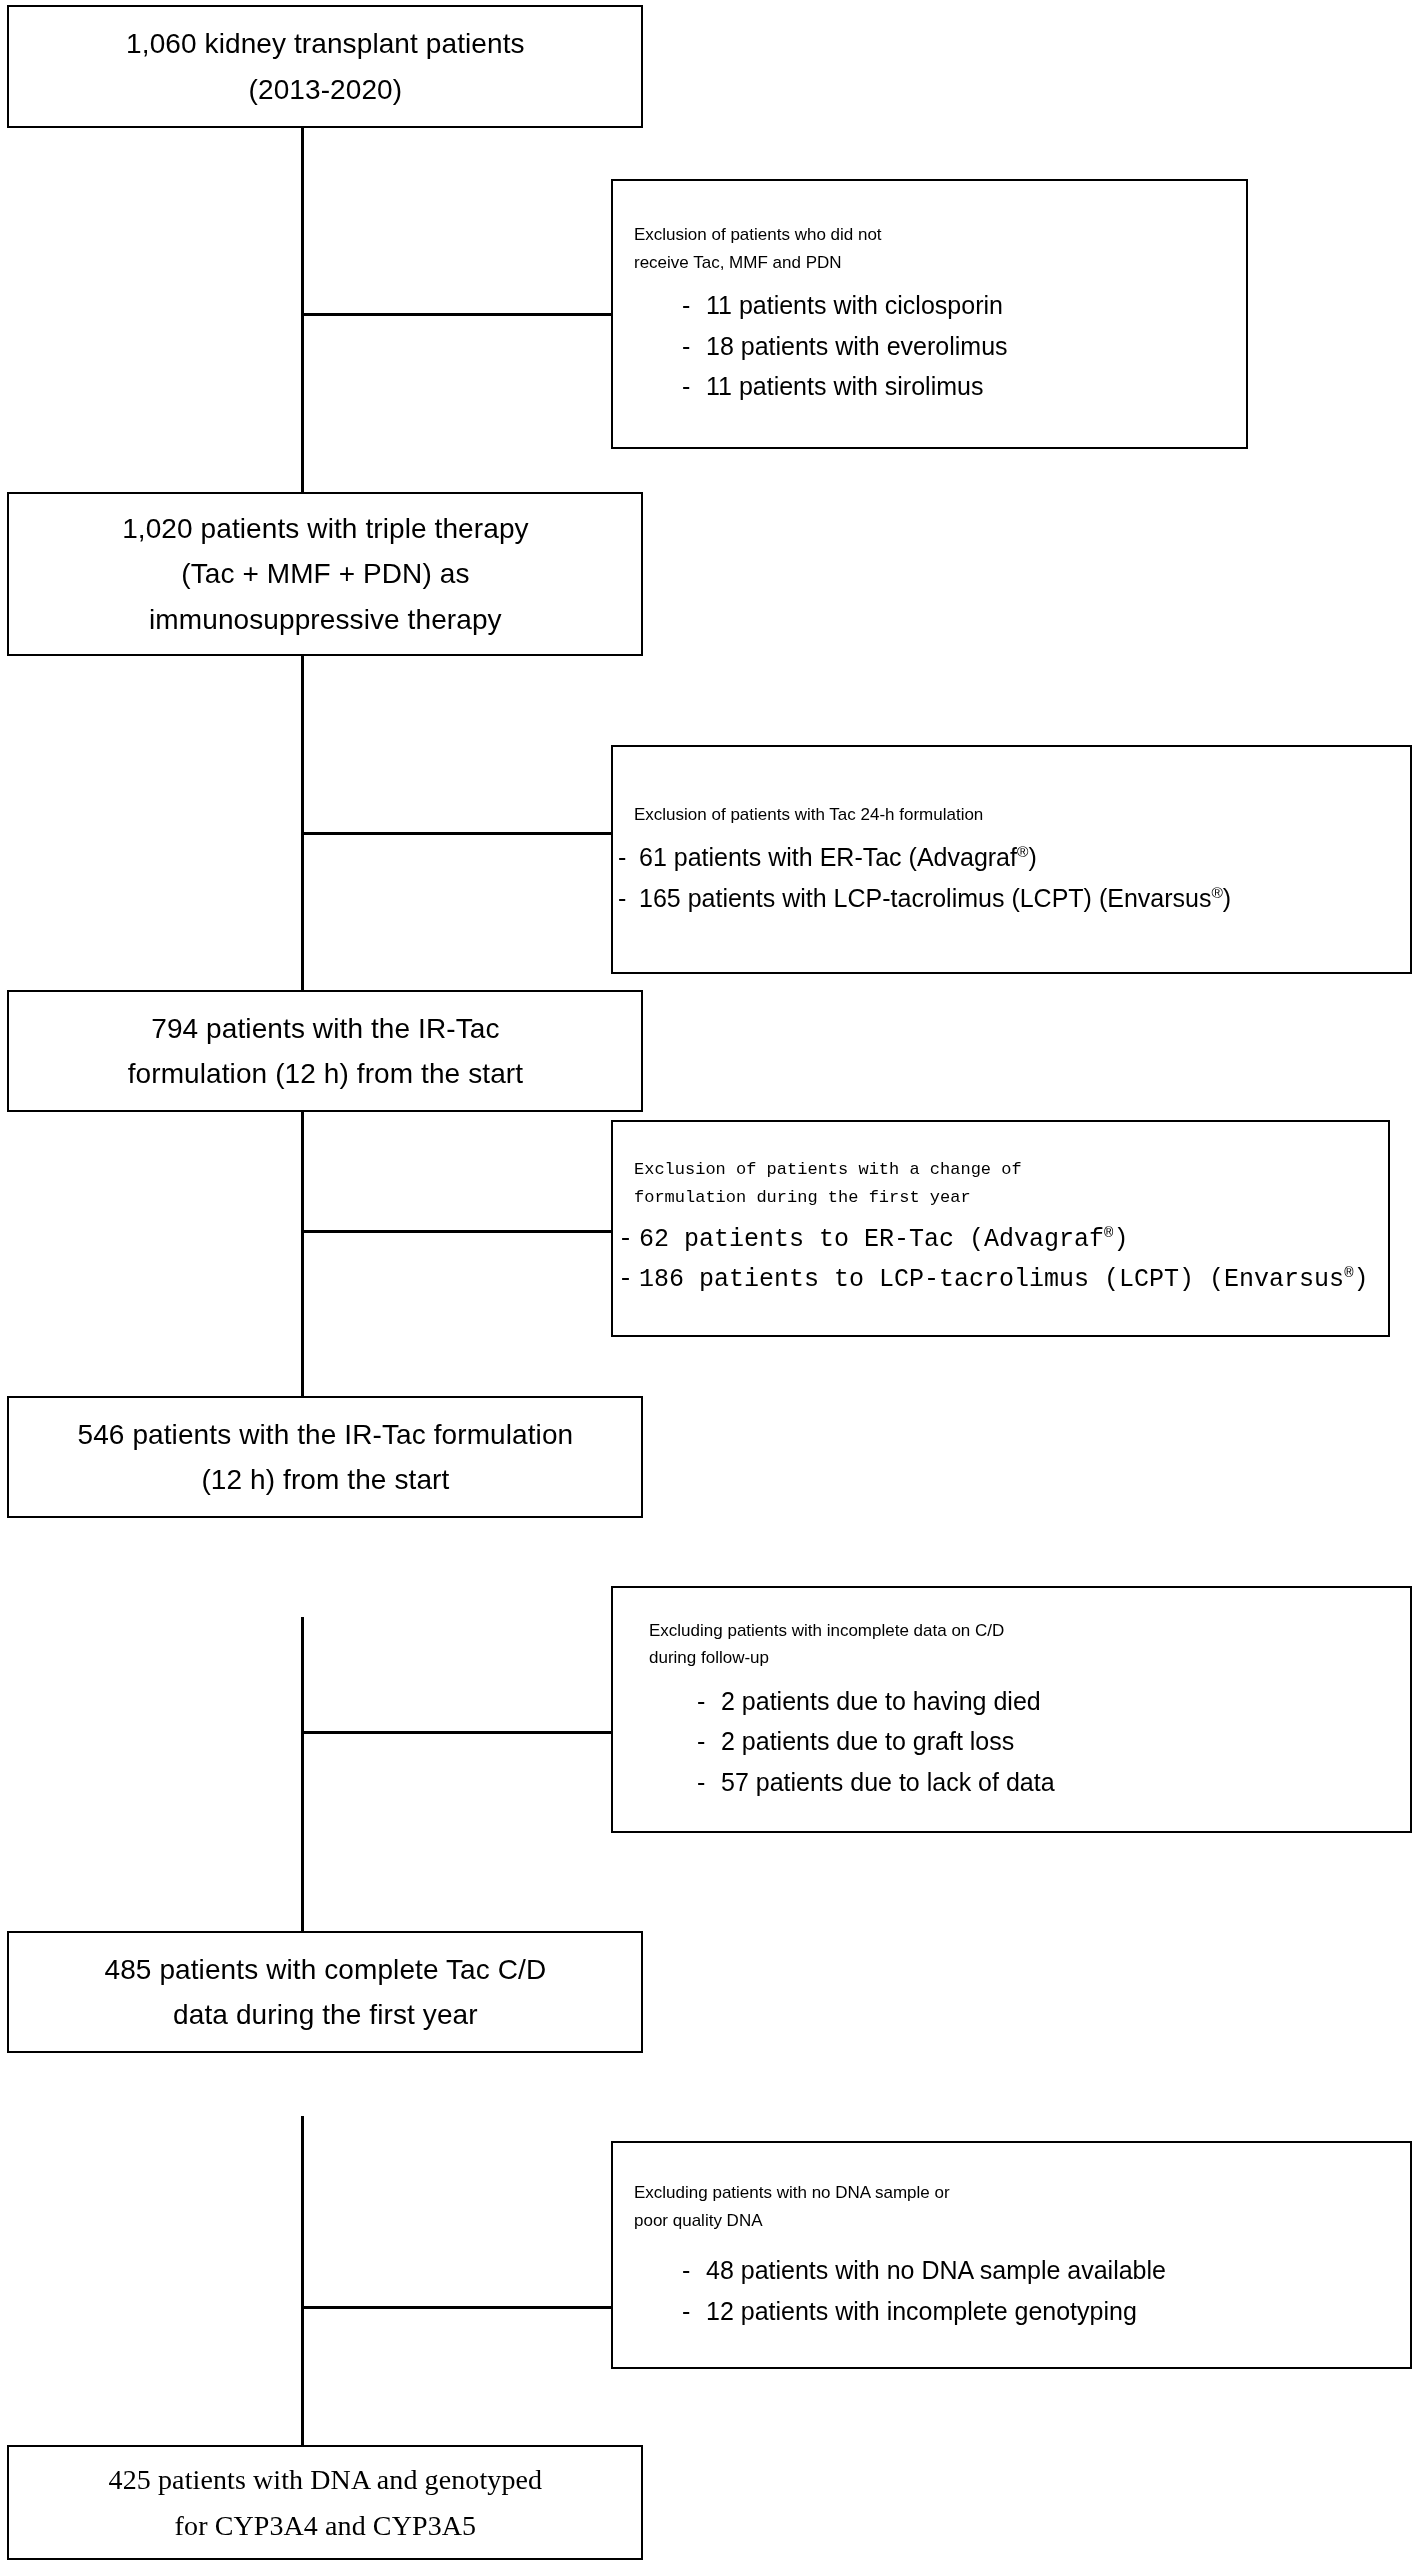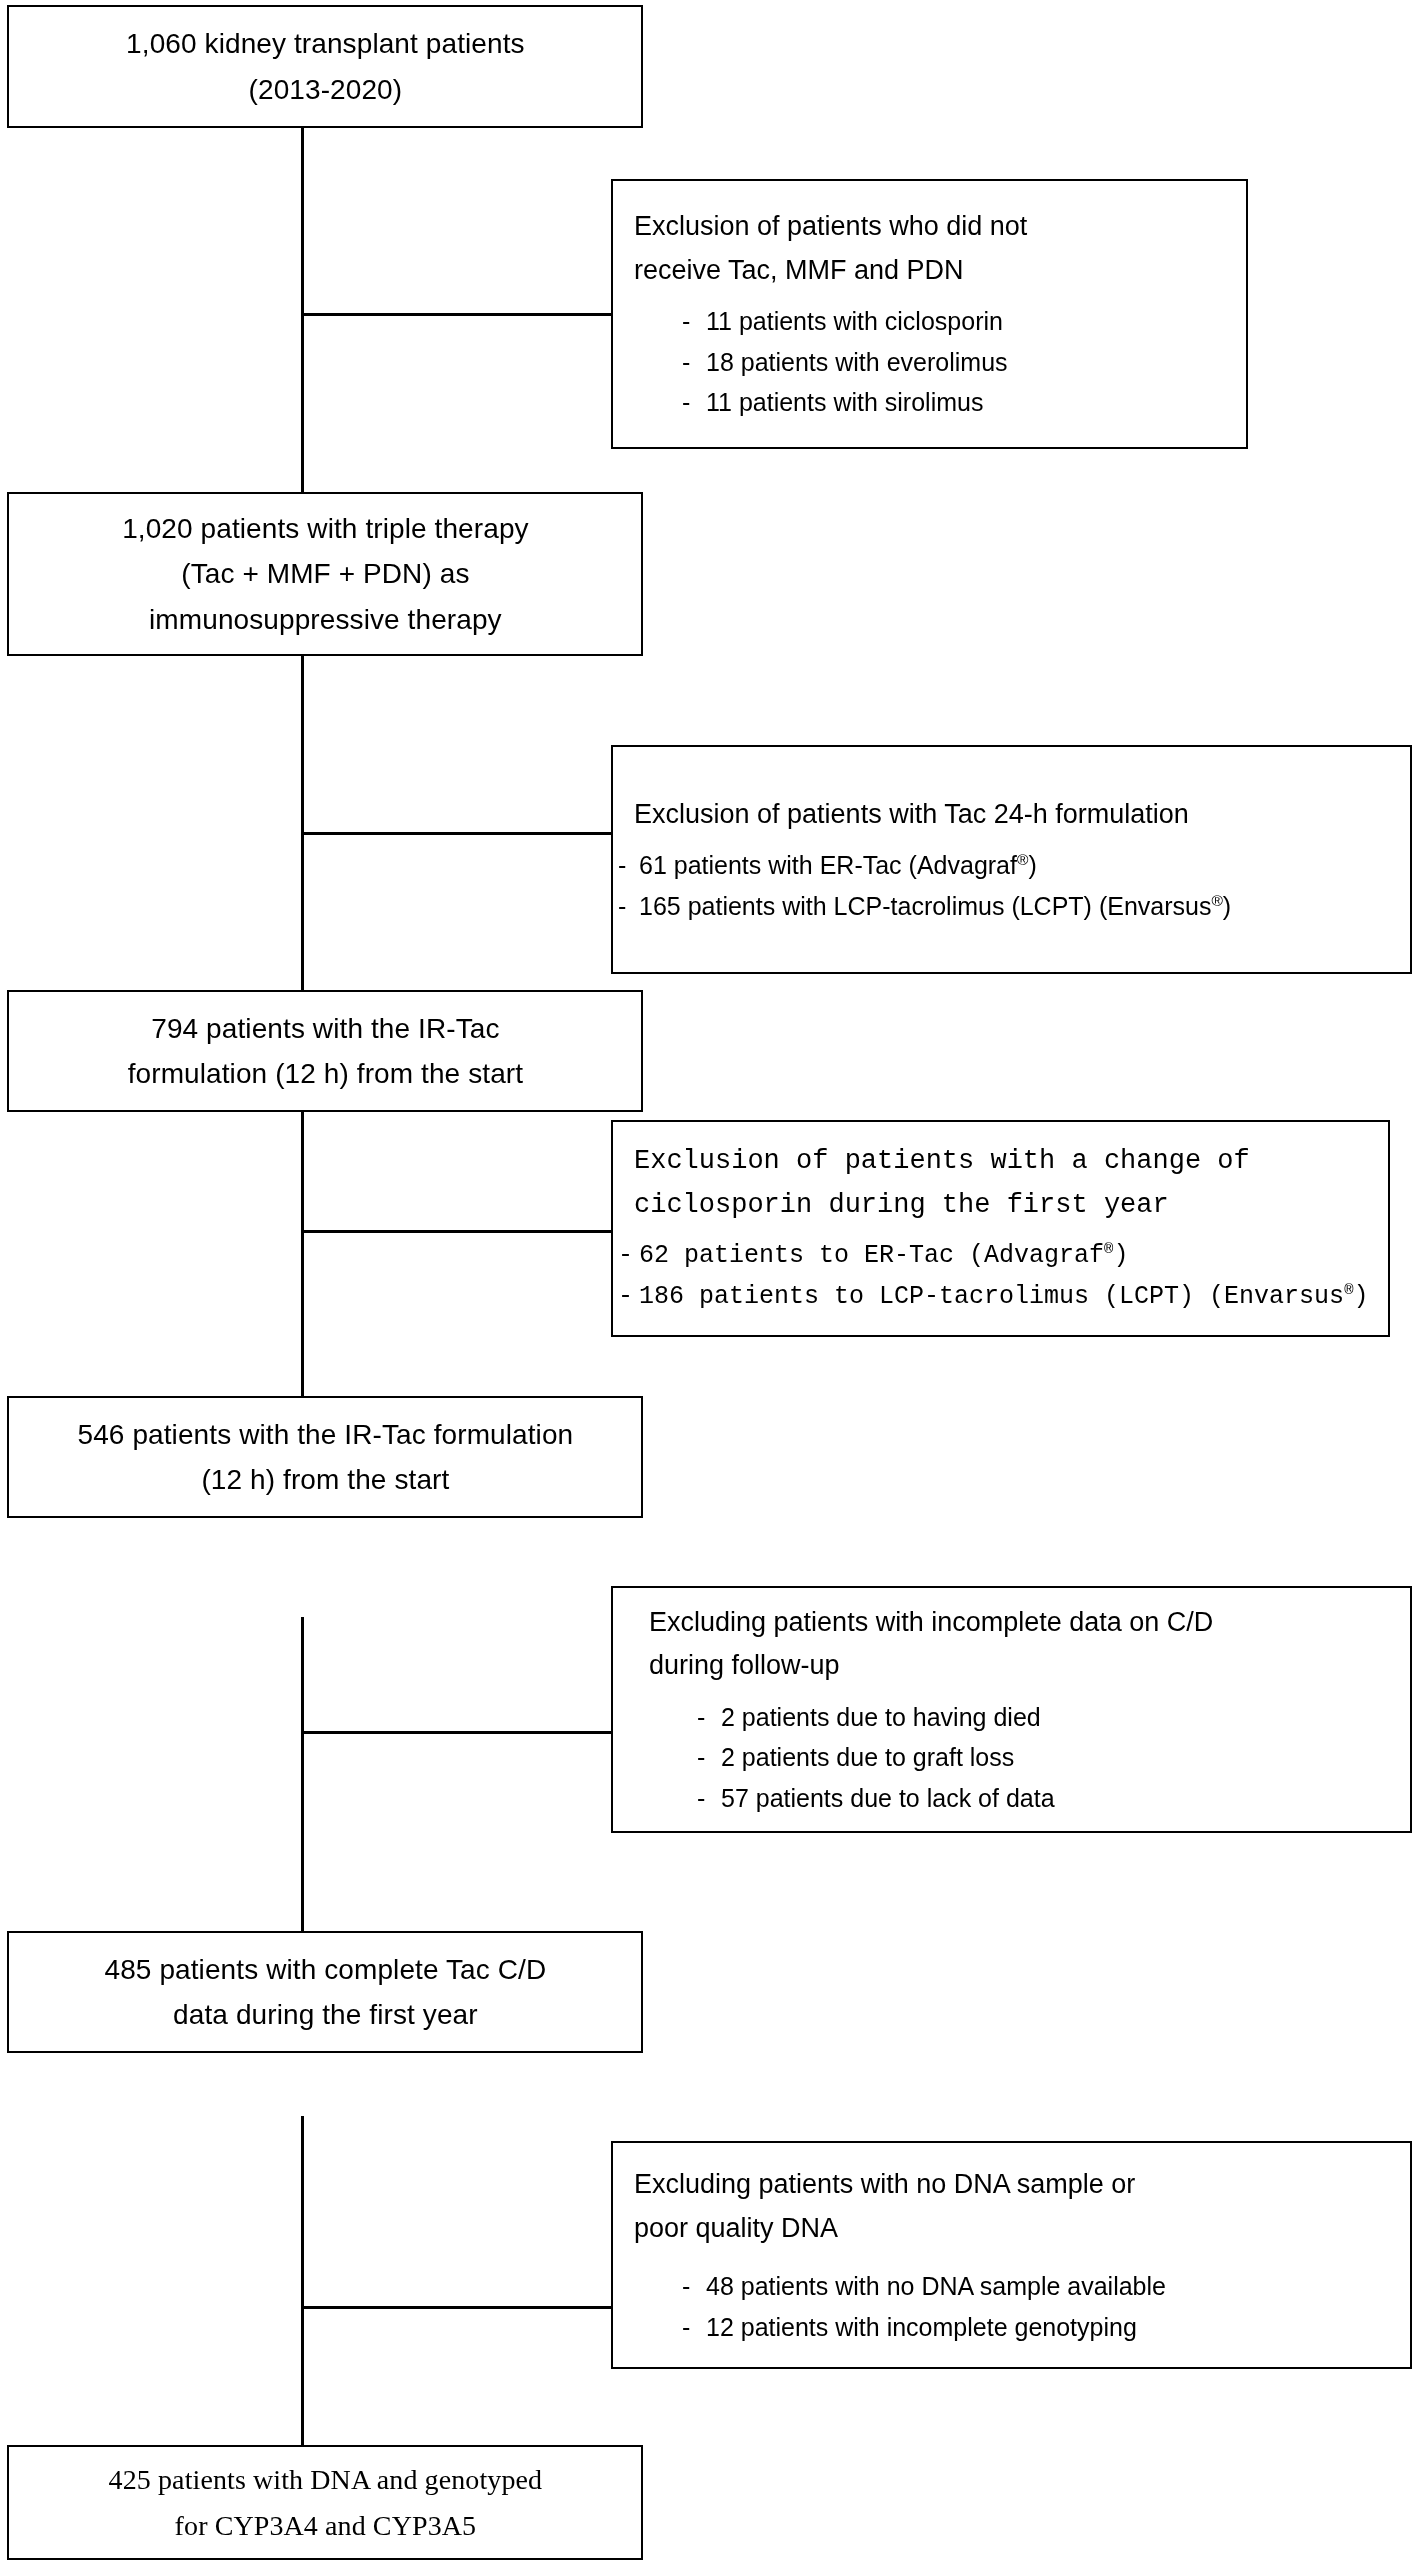--- a/index.html
+++ b/index.html
@@ -31,21 +31,21 @@
 
   .line{
     font-size:28px;
     line-height:1.62;
     white-space:nowrap;
     letter-spacing:0.1px;
   }
   .box.main .line{ padding:0 11px; }
 
   .excl-head{
-    font-size:27px;
+    font-size:17px;
     line-height:1.62;
     white-space:nowrap;
     padding-left:21px;
     text-align:right;
   }
   .excl-list{
     list-style:none;
     margin:0;
     padding:0;
     width:100%;
@@ -168,21 +168,21 @@
       </li>
       <li>
         <span class="bullet">-</span>
         <span>165 patients with LCP-tacrolimus (LCPT) (Envarsus</span><sup class="reg">®</sup><span>)</span>
       </li>
     </ul>
   </div>
 
   <div class="box excl" style="left:611px; top:1120px; width:779px; height:217px;font-family:Liberation Mono, monospace;">
     <div class="excl-head">Exclusion of patients with a change of</div>
-    <div class="excl-head">ciclosporin during the first year</div>
+    <div class="excl-head">formulation during the first year</div>
     <div class="gap-sm"></div>
     <ul class="excl-list dash-list">
       <li>
         <span class="bullet">-</span>
         <span>62 patients to ER-Tac (Advagraf</span><sup class="reg">®</sup><span>)</span>
       </li>
       <li>
         <span class="bullet">-</span>
         <span>186 patients to LCP-tacrolimus (LCPT) (Envarsus</span><sup class="reg">®</sup><span>)</span>
       </li>

